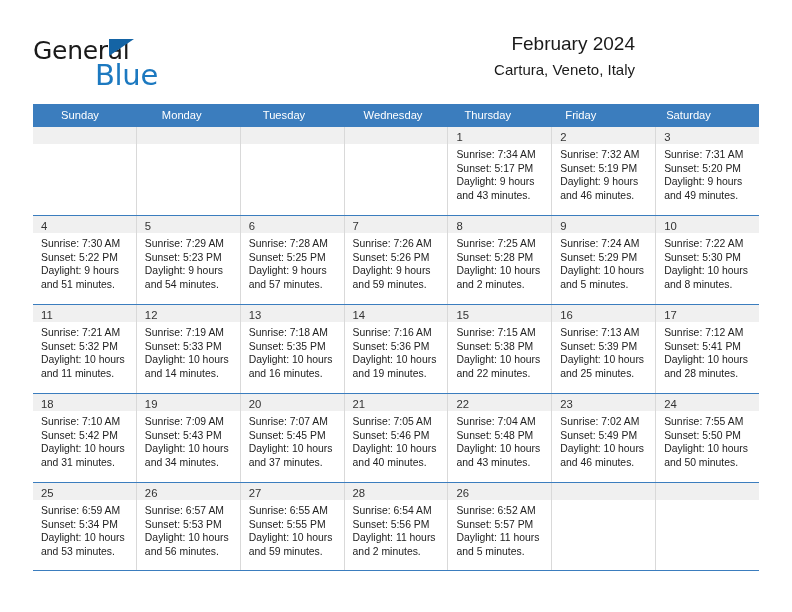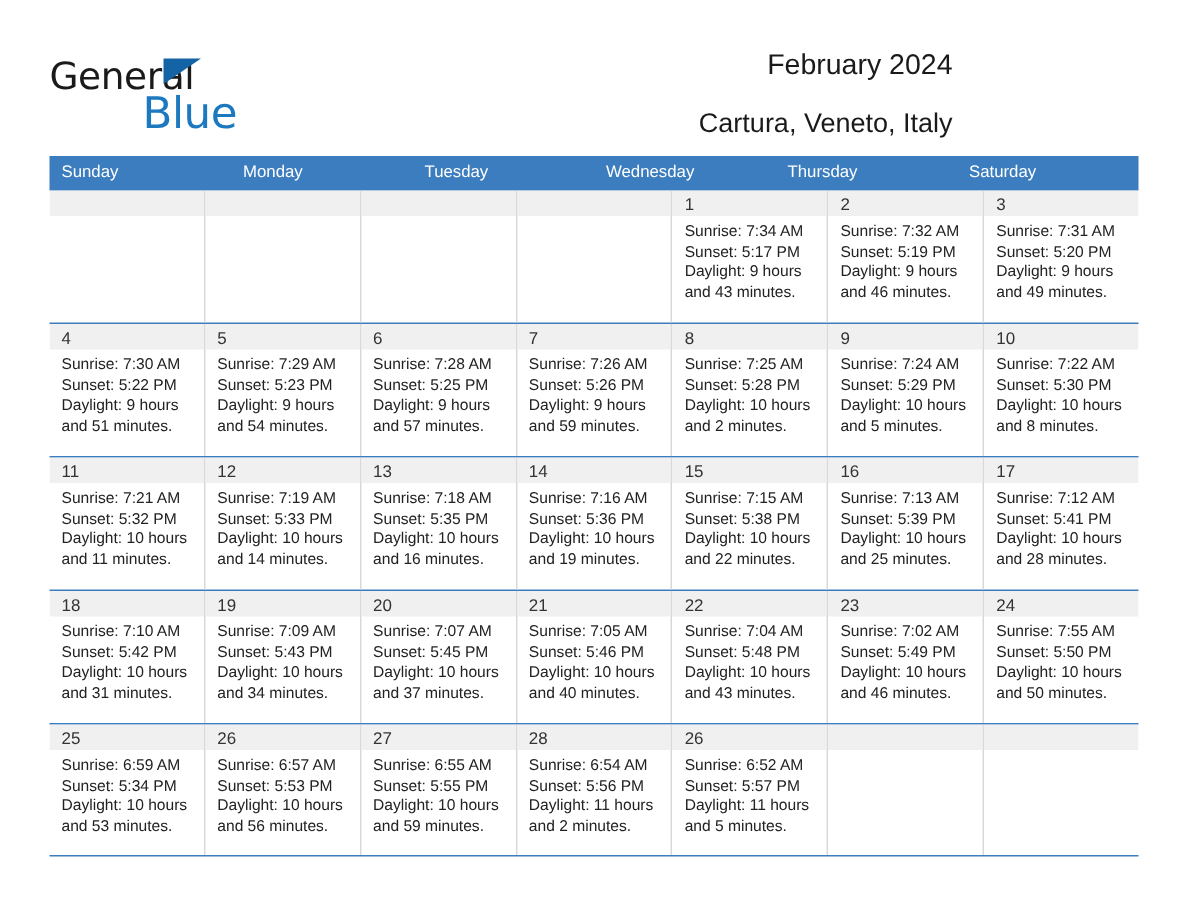--- a/index.html
+++ b/index.html
@@ -72,39 +72,40 @@
     text-align: right;
   }
   .month-title {
     font-size: 19px;
     font-weight: 400;
     color: #1a1a1a;
     line-height: 32px;
     white-space: nowrap;
   }
   .location {
-    font-size: 18px;
+    font-size: 15px;
     font-weight: 400;
     color: #1a1a1a;
     line-height: 20px;
-    margin-top: 12px;
+    margin-top: 0;
     white-space: nowrap;
   }
 
   
   .calendar {
     position: absolute;
     left: 33px;
     top: 104px;
     width: 726px;
   }
   .dow-row {
     display: flex;
     background: #3b7dbe;
     height: 22px;
+    padding-left: 20px;
   }
   .dow {
     flex: 1 1 0;
     color: #ffffff;
     font-size: 11.2px;
     line-height: 22px;
     padding-left: 8px;
     box-sizing: border-box;
     white-space: nowrap;
   }
@@ -168,20 +169,21 @@
     </div>
   </div>
 
   <div class="calendar">
     <div class="dow-row">
       <div class="dow">Sunday</div>
       <div class="dow">Monday</div>
       <div class="dow">Tuesday</div>
       <div class="dow">Wednesday</div>
       <div class="dow">Thursday</div>
+      <div class="dow">Friday</div>
       <div class="dow">Saturday</div>
     </div>
     <div id="weeks-container">
         <div class="week">
           <div class="cell empty">
             <div class="daynum-band"><span class="daynum"></span></div>
             <div class="cell-body">
               <div class="info-line"></div>
               <div class="info-line"></div>
               <div class="info-line"></div>

